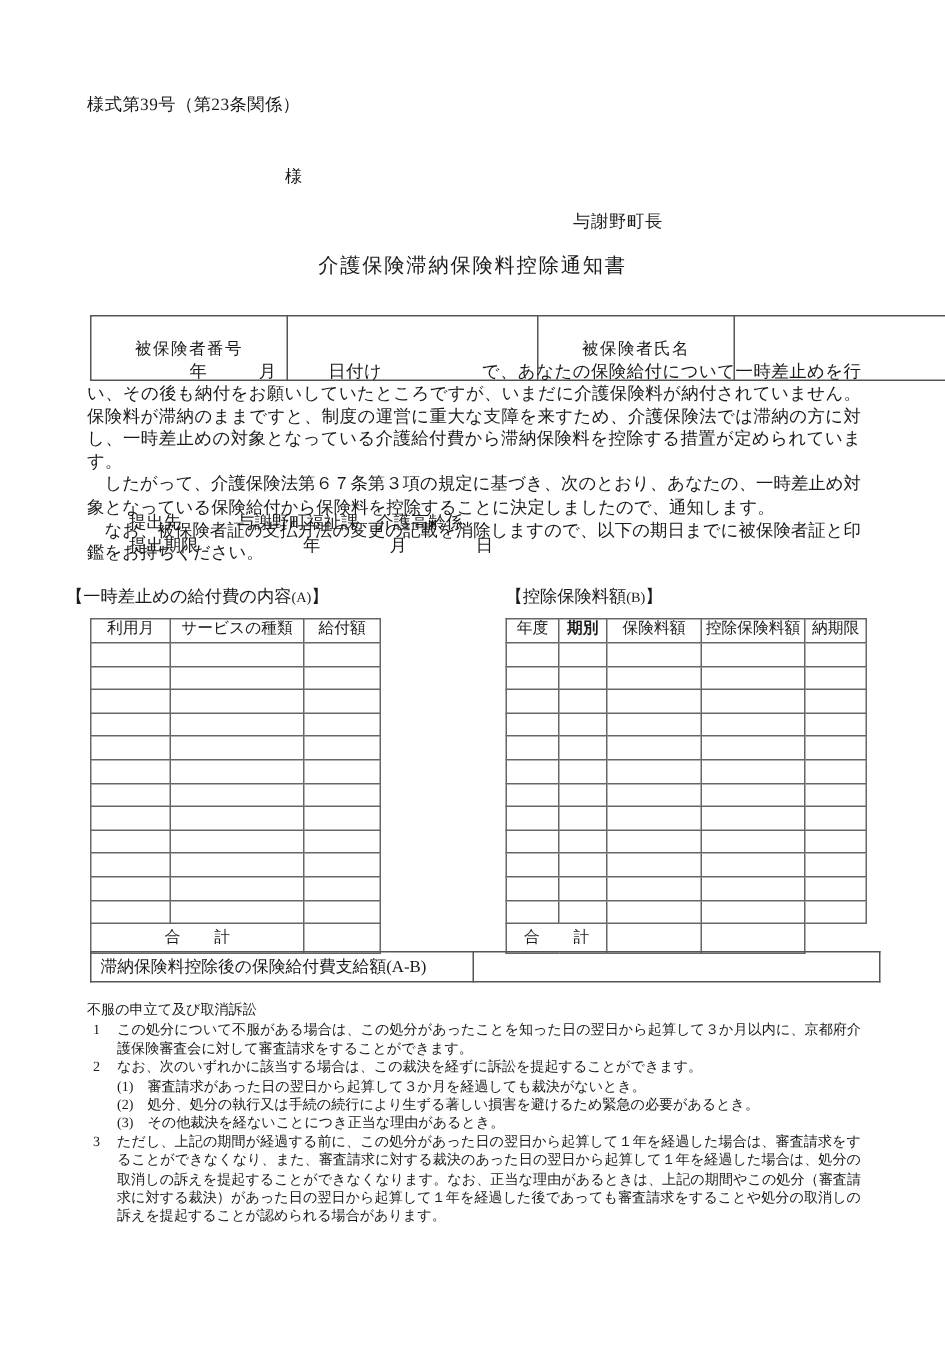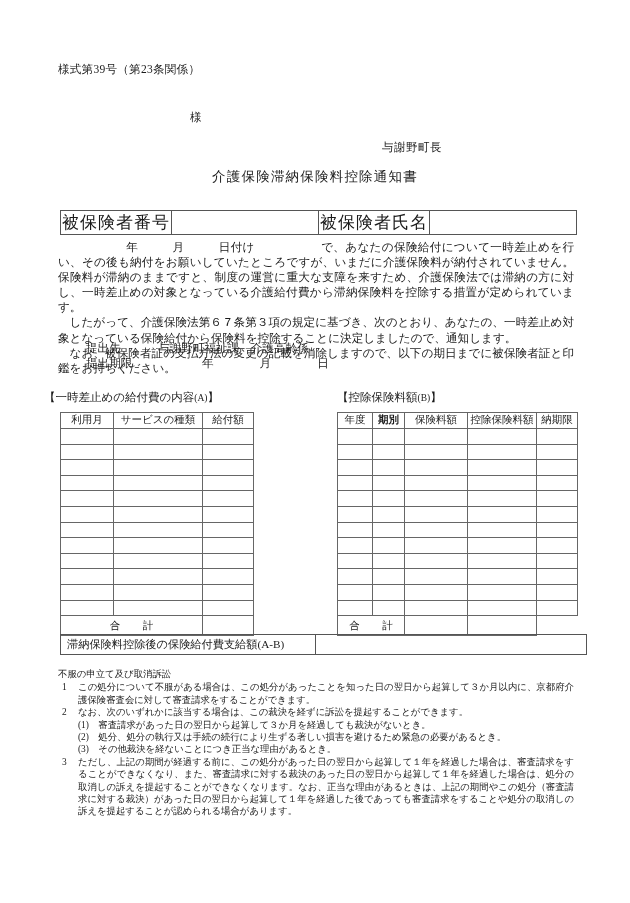--- a/index.html
+++ b/index.html
@@ -60,23 +60,23 @@
     position: absolute;
     left: 60px;
     top: 210px;
     width: 512px;
     border-collapse: collapse;
     table-layout: fixed;
   }
   .insured-table td {
     border: 1px solid #555;
     height: 22px;
-    font-size: 17px;
+    font-size: 11px;
     text-align: center;
-    padding: 0;
+    padding: 10px;
   }
   .insured-table td.lbl { width: 110px; letter-spacing: 1px; }
   .insured-table td.val { width: 146px; }
 
   
   .body-text {
     position: absolute;
     left: 58px;
     top: 240px;
     width: 516px;

